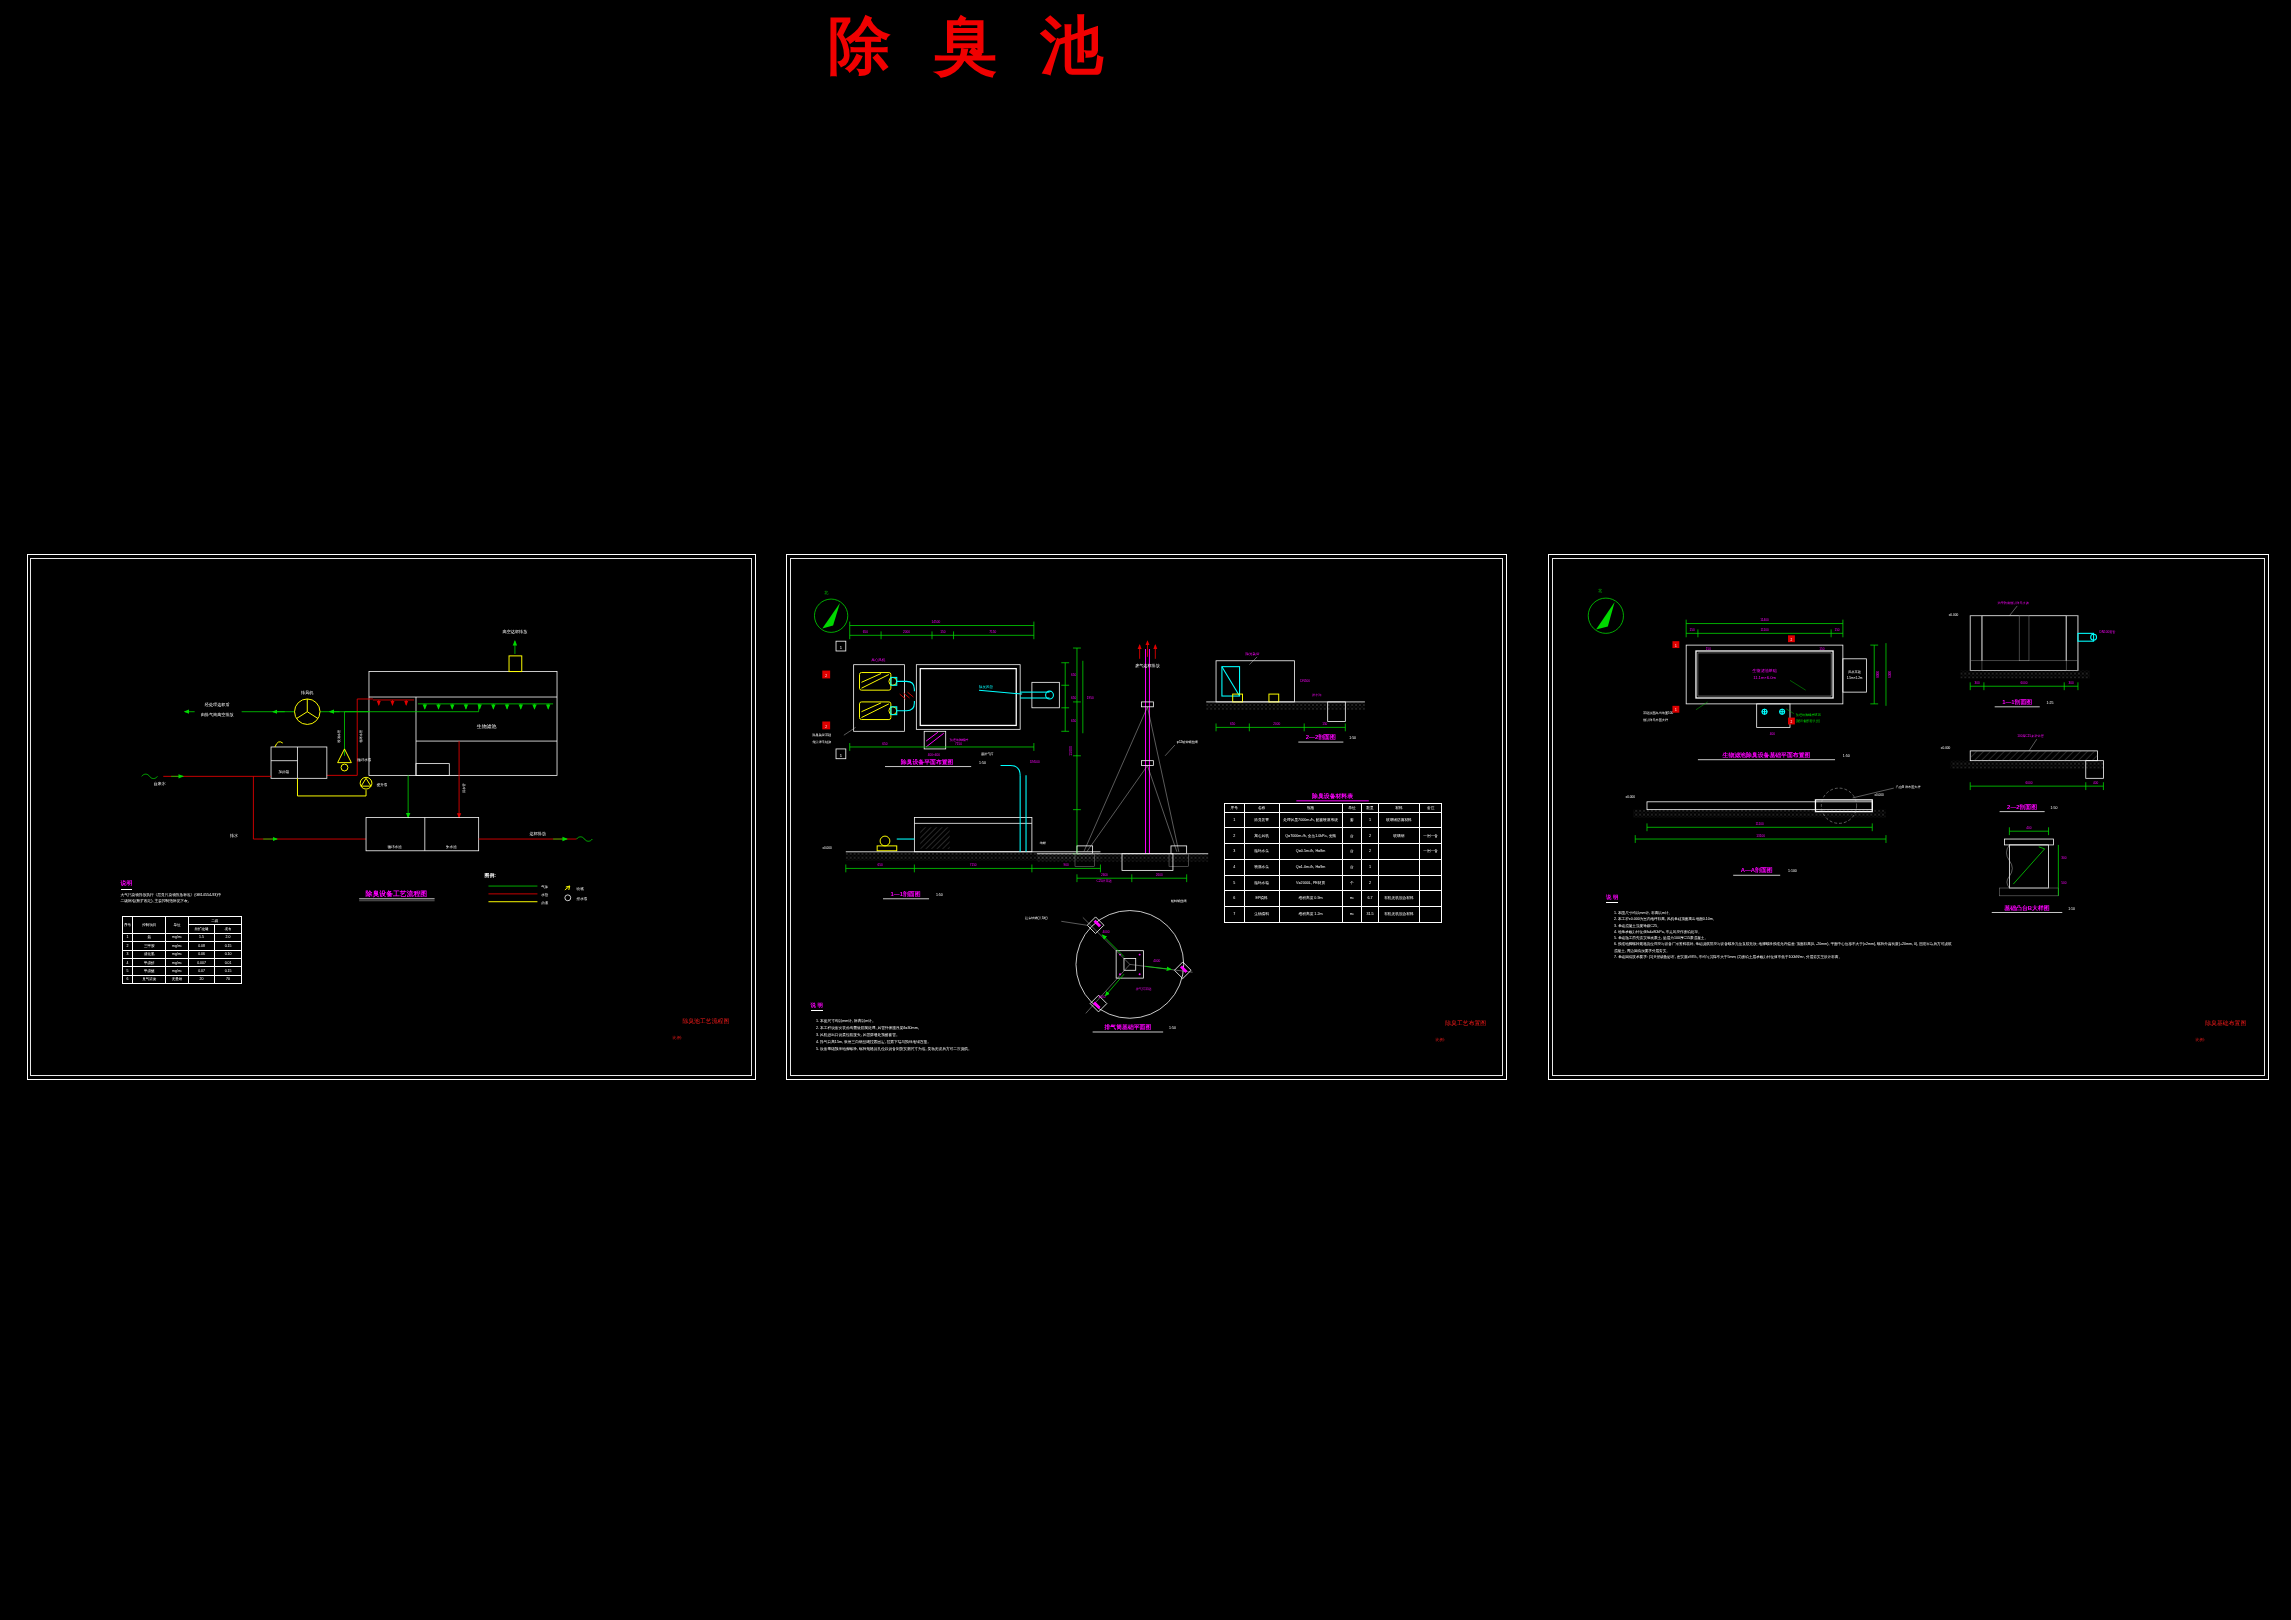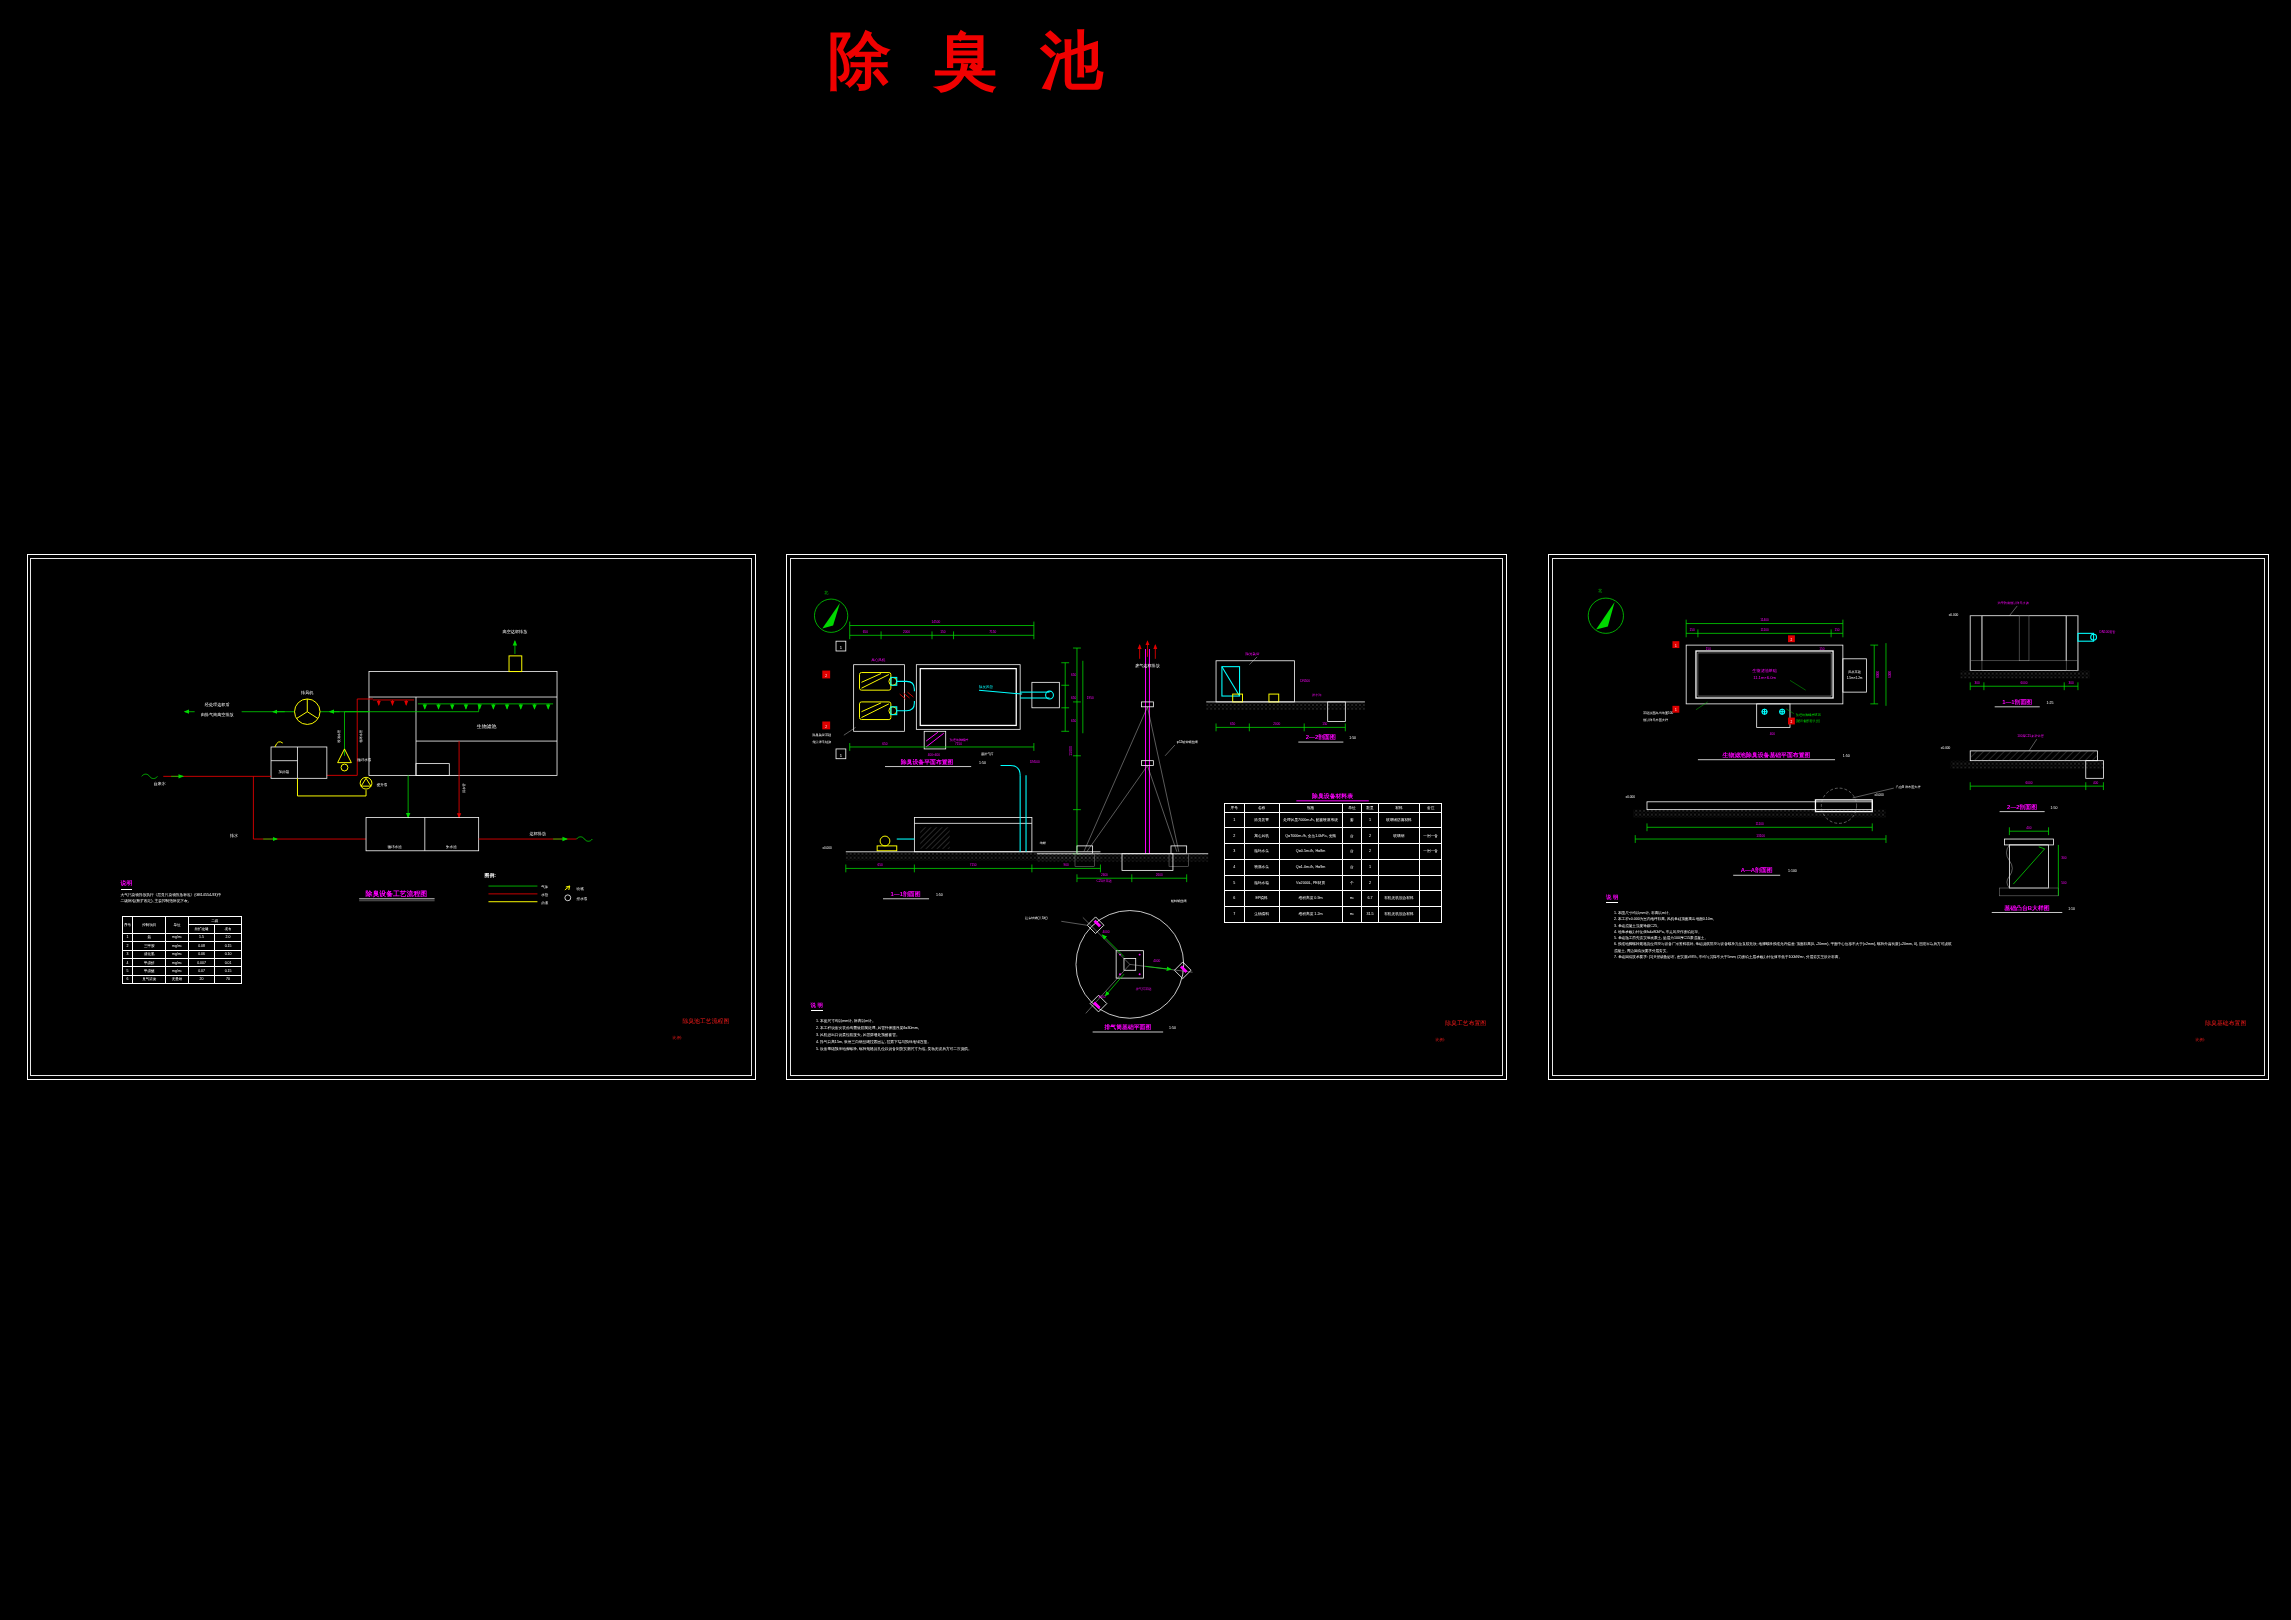--- a/index.html
+++ b/index.html
@@ -1,18 +1,18 @@
 <!DOCTYPE html>
 <html><head>
 <meta charset="utf-8">
 <style>
   html,body{margin:0;padding:0;background:#000;}
   .page{position:relative;width:2292px;height:1620px;background:#000;overflow:hidden;
         font-family:"Liberation Sans",sans-serif;}
-  .main-title{position:absolute;left:828px;top:18px;margin:0;color:#f00000;
+  .main-title{position:absolute;left:828px;top:3px;margin:0;color:#f00000;
         font-family:"Liberation Serif",serif;font-weight:bold;font-size:63px;
         letter-spacing:13.7px;white-space:nowrap;}
   .panel{position:absolute;top:554px;height:524px;background:#000;border:1px solid #fff;}
   .panel::before{content:"";position:absolute;inset:2.9px;border:1px solid #e8e8e8;pointer-events:none;}
   .panel svg{position:absolute;inset:0;width:100%;height:100%;}
   #panel1{left:26.5px;width:727px;}
   #panel2{left:786px;width:719px;}
   #panel3{left:1548px;width:719px;}
   svg text{font-family:"Liberation Sans",sans-serif;stroke:none;}
   .tw{fill:#fff}.tm{fill:#ff00ff}.tg{fill:#00dd00}.tc{fill:#00ffff}.tr{fill:#ff1a1a}

